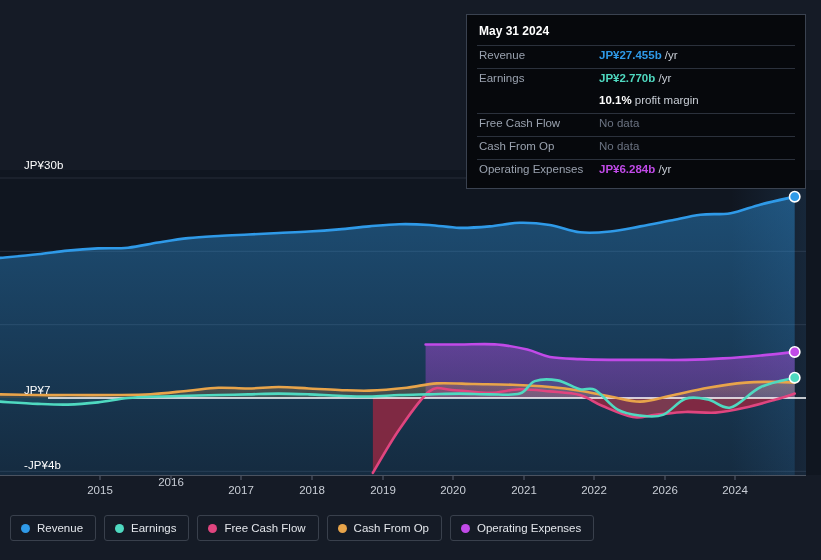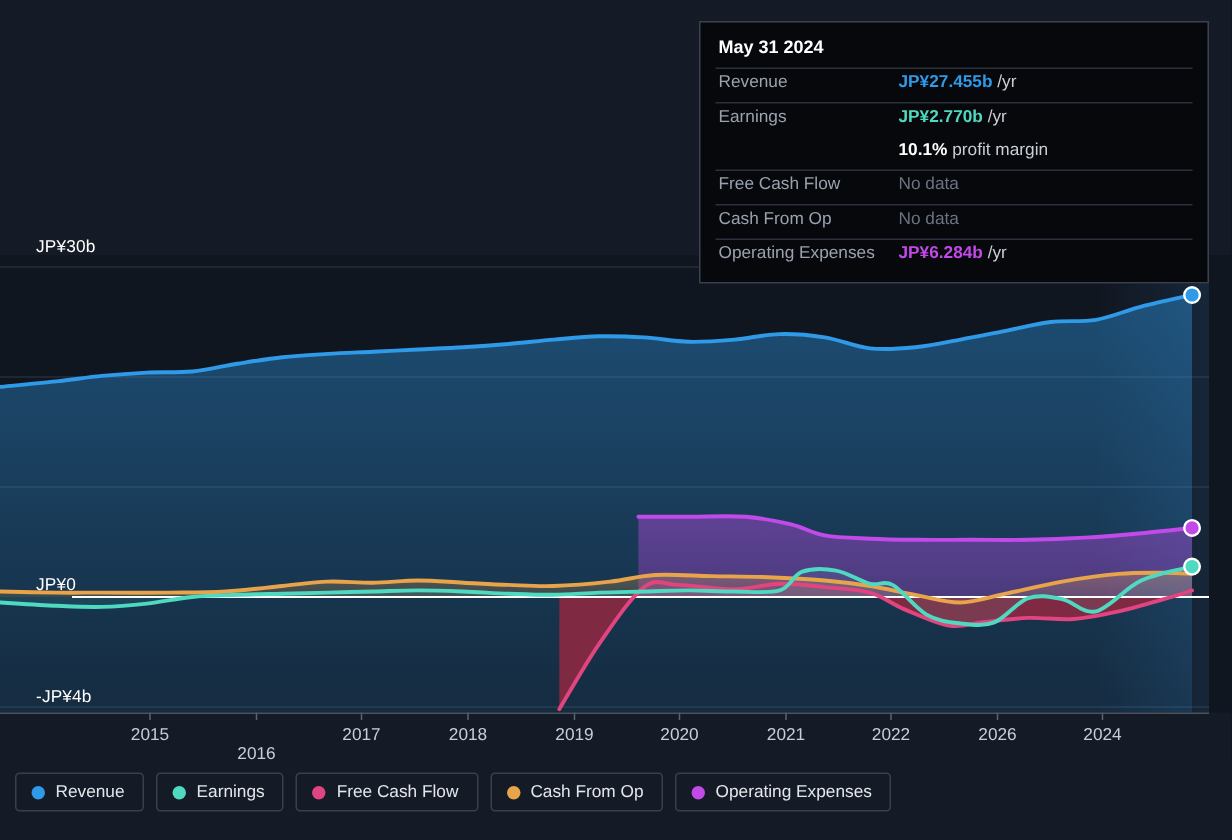--- a/index.html
+++ b/index.html
@@ -140,27 +140,27 @@
         <line x1="524" y1="475" x2="524" y2="480" stroke="#5a6373" stroke-width="1"></line>
         <line x1="594" y1="475" x2="594" y2="480" stroke="#5a6373" stroke-width="1"></line>
         <line x1="665" y1="475" x2="665" y2="480" stroke="#5a6373" stroke-width="1"></line>
         <line x1="735" y1="475" x2="735" y2="480" stroke="#5a6373" stroke-width="1"></line>
         <line x1="0" y1="475.5" x2="806" y2="475.5" stroke="#4b5360" stroke-width="1"></line>
       </svg>
   </div>
 
   <div id="ylabels">
       <div class="ylab" style="left: 24px; top: 159px;">JP¥30b</div>
-      <div class="ylab" style="left: 24px; top: 384px;">JP¥0</div>
+      <div class="ylab" style="left: 24px; top: 384px;">JP¥7</div>
       <div class="ylab" style="left: 24px; top: 459px;">-JP¥4b</div>
     </div>
 
   <div id="xlabels">
       <div class="xlab" style="left: 100px; top: 484px;">2015</div>
-      <div class="xlab" style="left: 171px; top: 497px; text-align: center;">2016</div>
+      <div class="xlab" style="left: 171px; top: 476px; text-align: center;">2016</div>
       <div class="xlab" style="left: 241px; top: 484px;">2017</div>
       <div class="xlab" style="left: 312px; top: 484px;">2018</div>
       <div class="xlab" style="left: 383px; top: 484px;">2019</div>
       <div class="xlab" style="left: 453px; top: 484px;">2020</div>
       <div class="xlab" style="left: 524px; top: 484px;">2021</div>
       <div class="xlab" style="left: 594px; top: 484px;">2022</div>
       <div class="xlab" style="left: 665px; top: 484px;">2026</div>
       <div class="xlab" style="left: 735px; top: 484px;">2024</div>
     </div>
 

